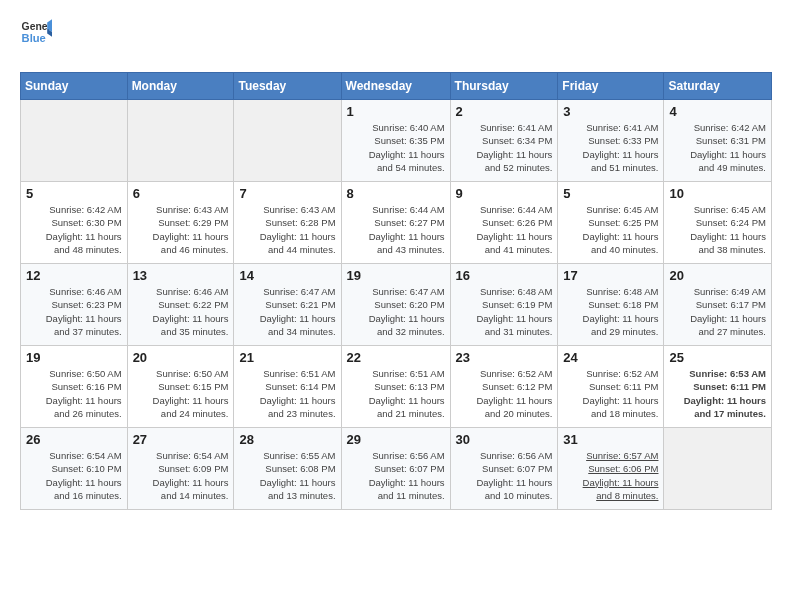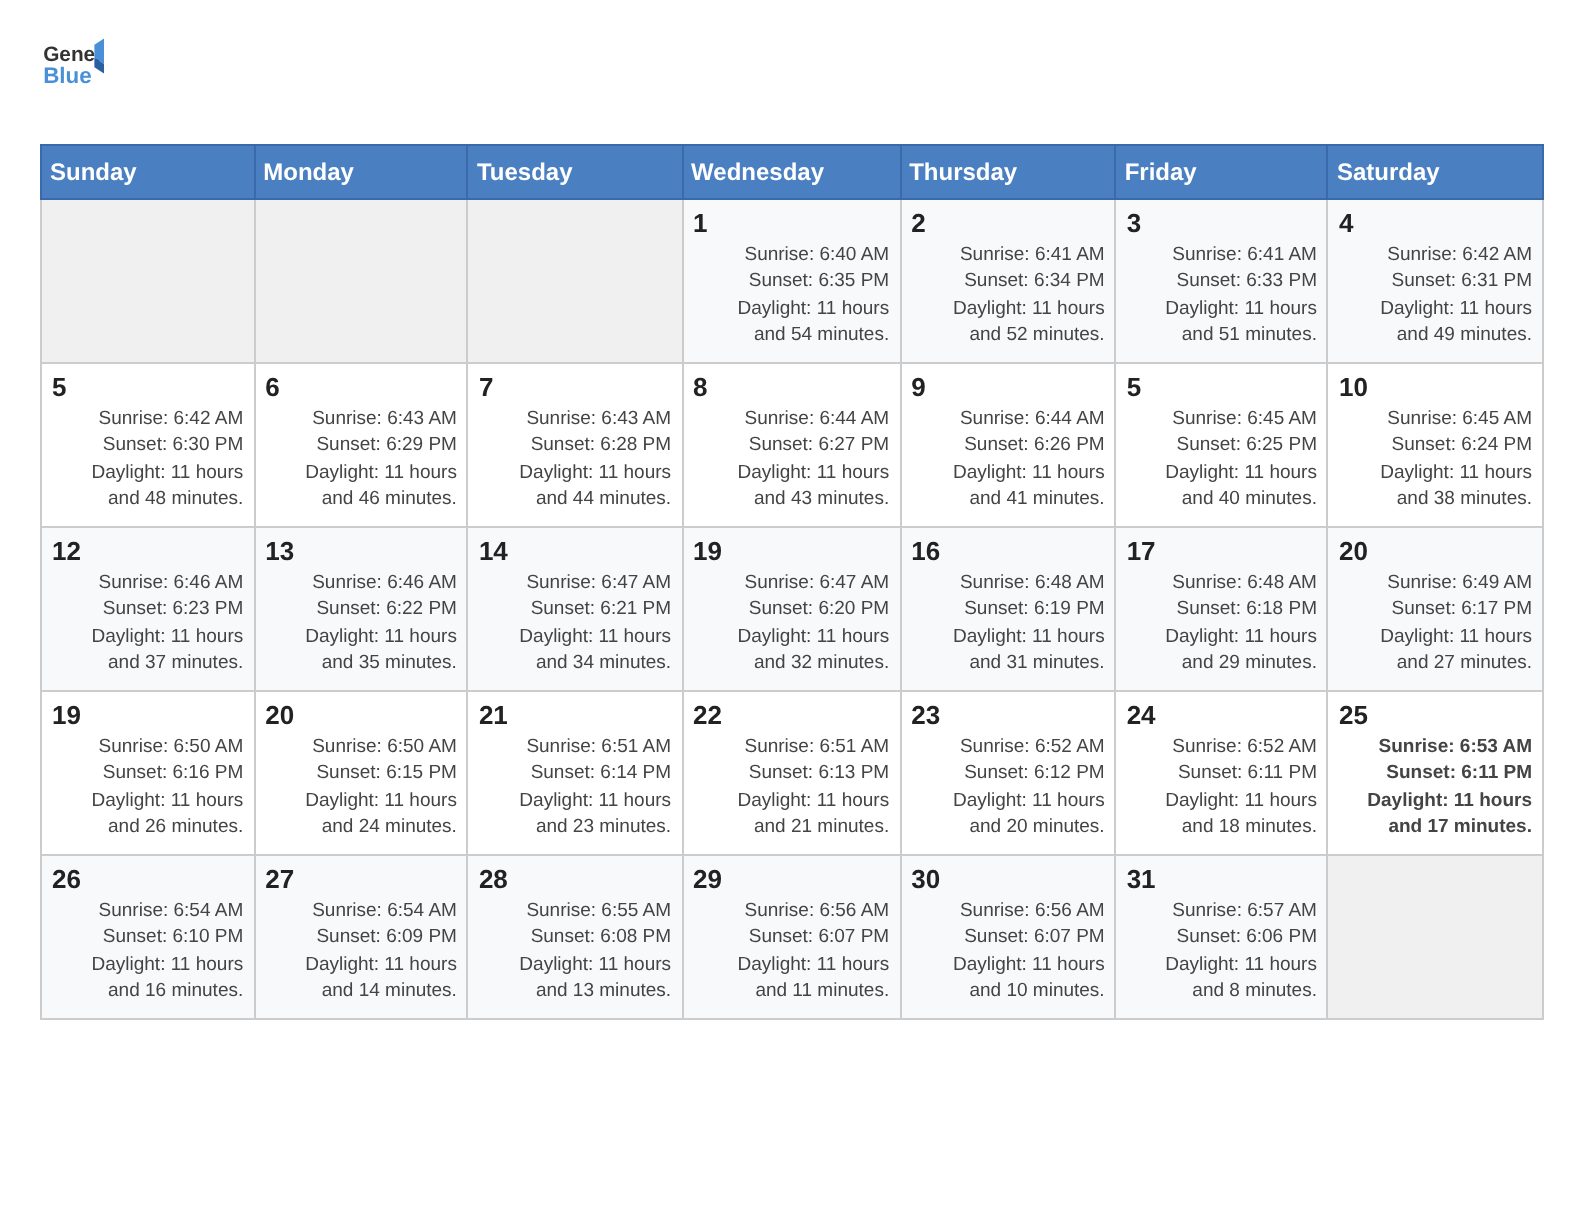--- a/index.html
+++ b/index.html
@@ -342,21 +342,21 @@
           </td>
           <td>
             <span class="day-number">30</span>
             <div class="day-info" style="white-space: pre-line;">Sunrise: 6:56 AM
 Sunset: 6:07 PM
 Daylight: 11 hours
 and 10 minutes.</div>
           </td>
           <td>
             <span class="day-number">31</span>
-            <div class="day-info" style="white-space: pre-line;">Sunrise: 6:57 AM
+            <div class="day-info" style="white-space: pre-line; text-decoration: underline;">Sunrise: 6:57 AM
 Sunset: 6:06 PM
 Daylight: 11 hours
 and 8 minutes.</div>
           </td>
           <td class="empty"></td>
         </tr>
       </tbody>
   </table>
 </div>
 

